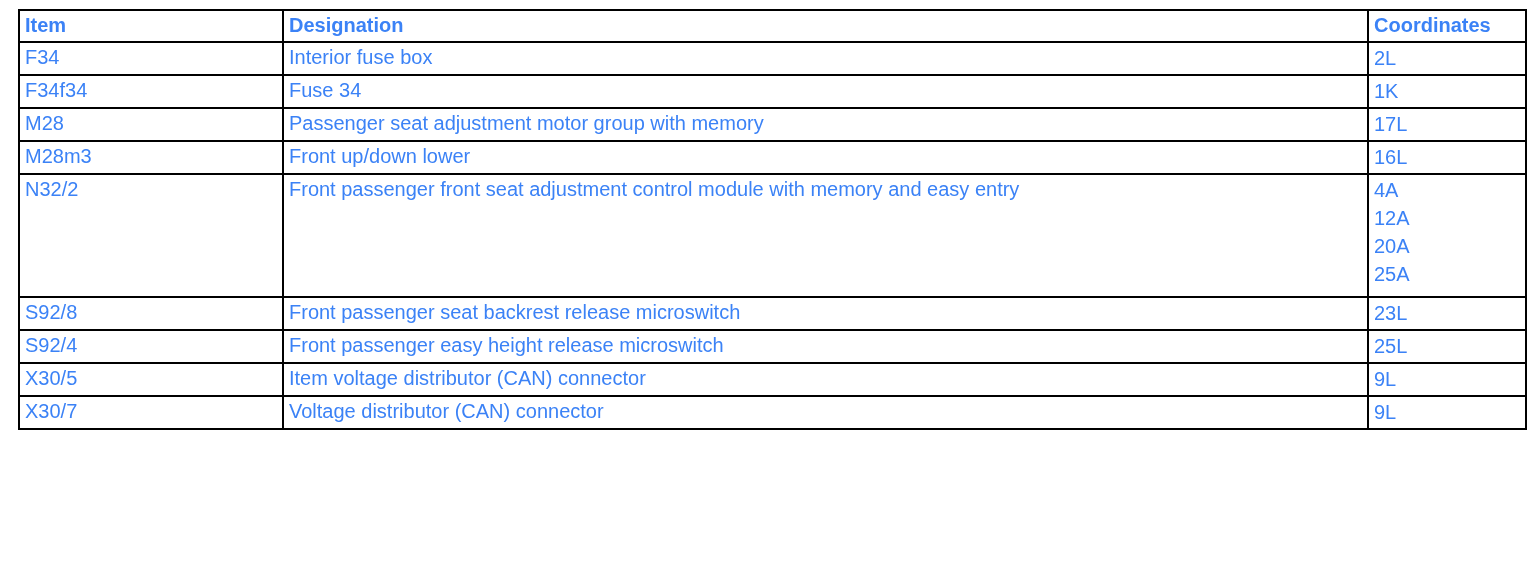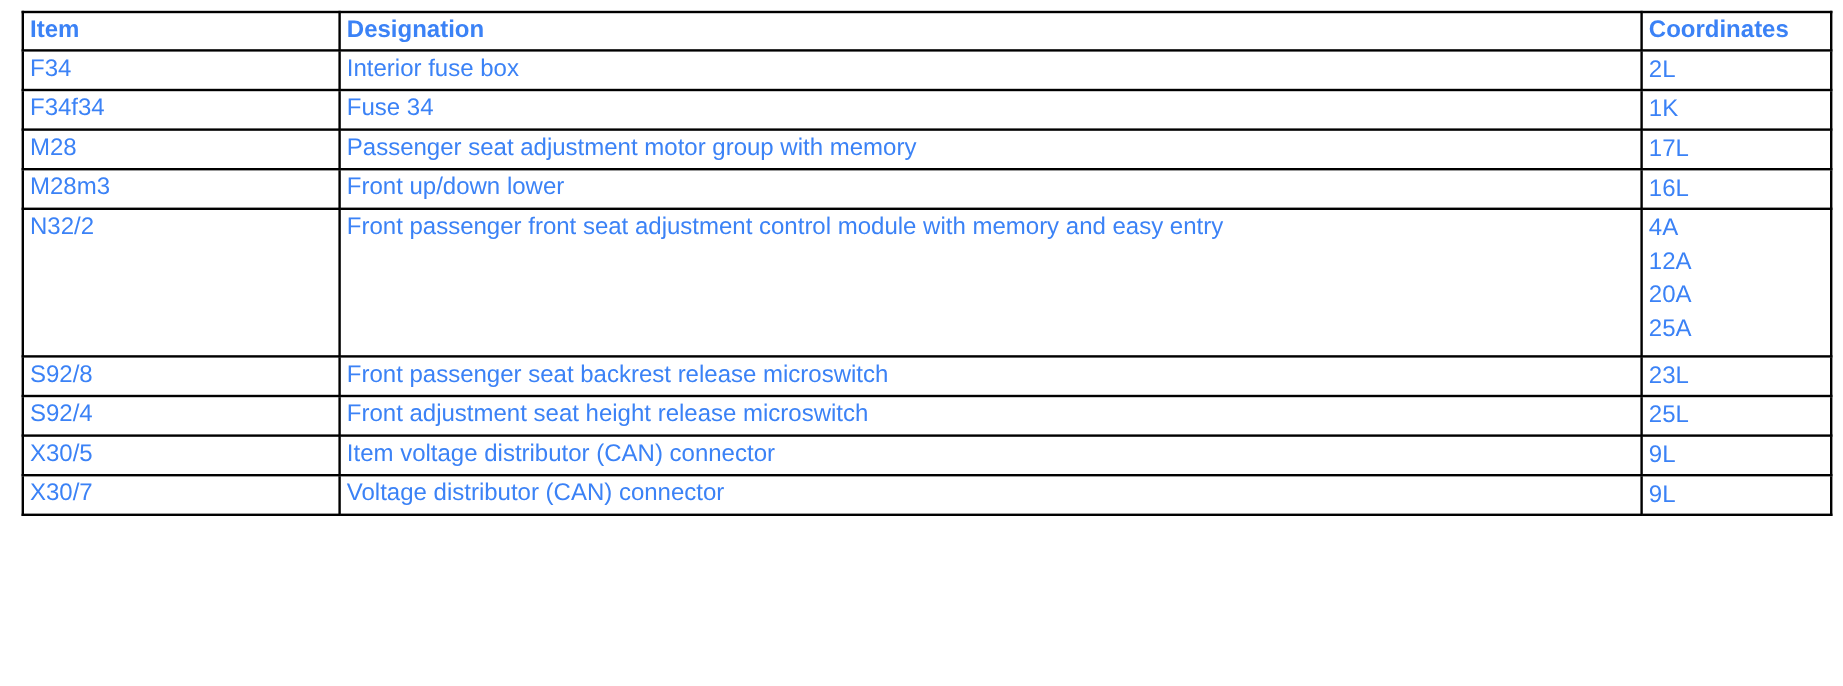--- a/index.html
+++ b/index.html
@@ -114,21 +114,21 @@
         </tr>
         <tr class="row-normal">
           <td>S92/8</td>
           <td>Front passenger seat backrest release microswitch</td>
           <td>
             <div class="coord-line">23L</div>
           </td>
         </tr>
         <tr class="row-normal">
           <td>S92/4</td>
-          <td>Front adjustment seat height release microswitch</td>
+          <td>Front passenger easy height release microswitch</td>
           <td>
             <div class="coord-line">25L</div>
           </td>
         </tr>
         <tr class="row-normal">
           <td>X30/5</td>
           <td>Item voltage distributor (CAN) connector</td>
           <td>
             <div class="coord-line">9L</div>
           </td>

